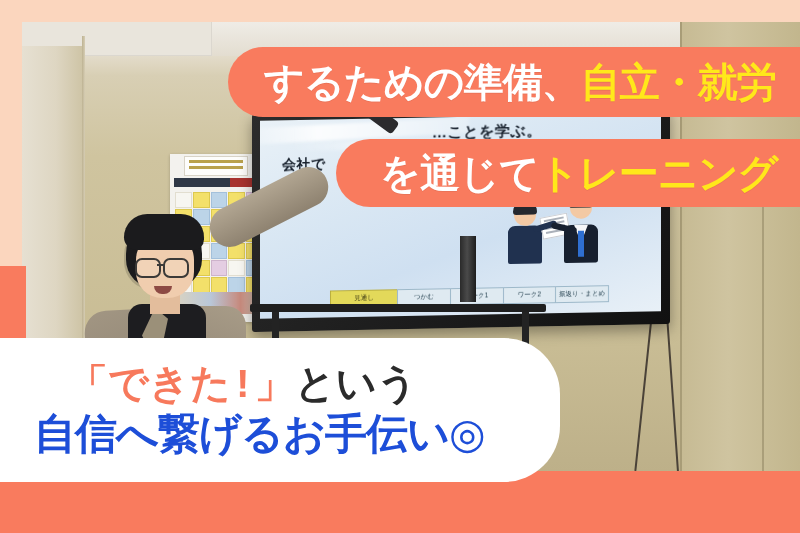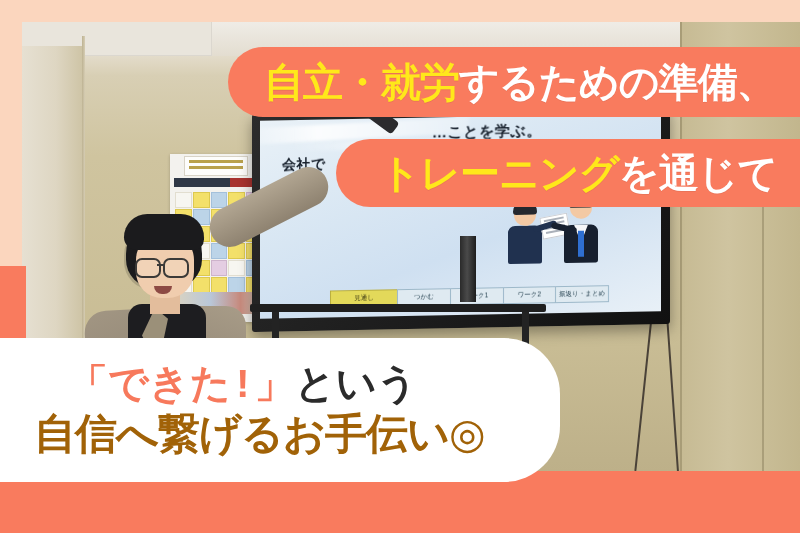--- a/index.html
+++ b/index.html
@@ -290,21 +290,21 @@
     display:flex;flex-direction:column;justify-content:center;
     padding-left:34px;
     box-sizing:border-box;
   }
   .wb-line1{
     font-size:40px;font-weight:900;color:#2b2b2b;letter-spacing:0px;
     padding-left:58px;line-height:1.05;
   }
   .wb-line1 .orange{color:#F7795C;font-family:Liberation Mono, monospace;}
   .wb-line2{
-    font-size:42px;font-weight:900;color:#a16207;letter-spacing:-1px;
+    font-size:42px;font-weight:900;color:#1d4ed8;letter-spacing:-1px;
     padding-left:24px;line-height:1.12;margin-top:2px;
   }
 </style>
 </head>
 <body>
 
 <div class="stage">
 
   <div class="photo">
     <div class="wall-back"></div>
@@ -433,27 +433,27 @@
       </div>
     </div>
   </div>
 
   <div class="peach-top"></div>
   <div class="peach-left"></div>
   <div class="coral-left"></div>
   <div class="coral-bottom"></div>
 
   <div class="banner banner1">
-    <span class="txt hl">自立・就労</span>
-      <span class="txt">するための準備、</span>
+    <span class="txt">するための準備、</span>
+      <span class="txt hl">自立・就労</span>
   </div>
 
   <div class="banner banner2">
-    <span class="txt hl">トレーニング</span>
-      <span class="txt">を通じて</span>
+    <span class="txt">を通じて</span>
+      <span class="txt hl">トレーニング</span>
   </div>
 
   <div class="white-banner">
     <div class="wb-line1">
       <span class="orange">「できた!」</span><span>という</span>
     </div>
     <div class="wb-line2">自信へ繋げるお手伝い◎</div>
   </div>
 
 </div>

